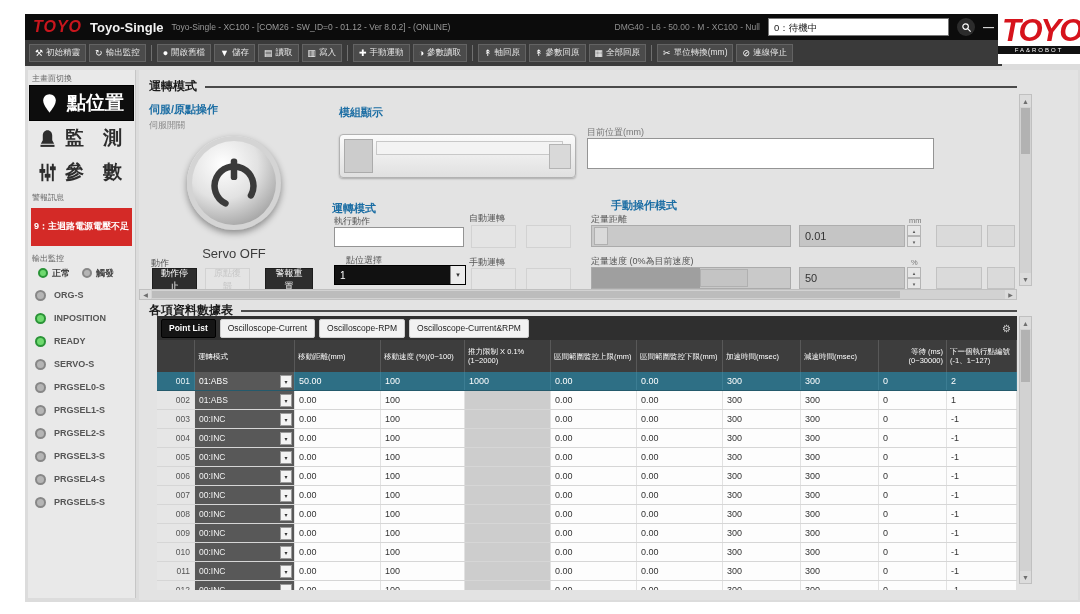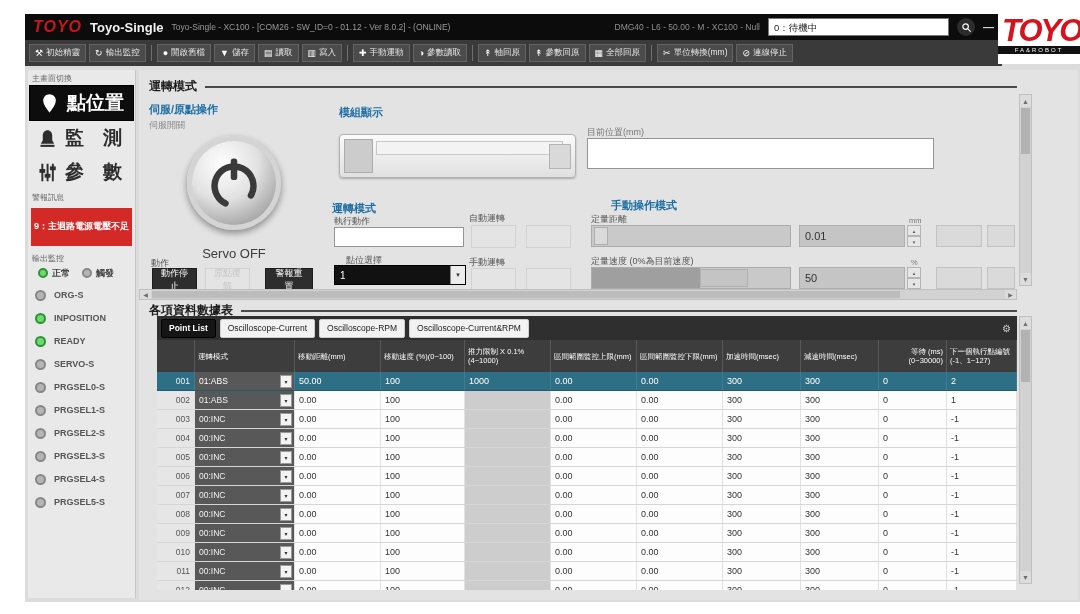--- a/index.html
+++ b/index.html
@@ -414,21 +414,21 @@
           <span class="tab plain">Oscilloscope-Current</span>
           <span class="tab plain">Oscilloscope-RPM</span>
           <span class="tab plain">Oscilloscope-Current&amp;RPM</span>
           <span class="gear">⚙</span>
       </div>
       <div class="thead" id="thead">
           <div class="th" style="width: 38px;"></div>
           <div class="th" style="width: 100px;">運轉模式</div>
           <div class="th" style="width: 86px;">移動距離(mm)</div>
           <div class="th" style="width: 84px;">移動速度 (%)(0~100)</div>
-          <div class="th" style="width: 86px;">推力限制 X 0.1%(4~1000)</div>
+          <div class="th" style="width: 86px;">推力限制 X 0.1%(1~2000)</div>
           <div class="th" style="width: 86px;">區間範圍監控上限(mm)</div>
           <div class="th" style="width: 86px;">區間範圍監控下限(mm)</div>
           <div class="th" style="width: 78px;">加速時間(msec)</div>
           <div class="th" style="width: 78px;">減速時間(msec)</div>
           <div class="th" style="width: 68px; text-align: right;">等待 (ms)(0~30000)</div>
           <div class="th" style="width: 70px;">下一個執行點編號(-1、1~127)</div>
         </div>
       <div class="rows" id="rows">
           <div class="trow sel">
             <div class="td num" style="width: 38px;">001</div>

